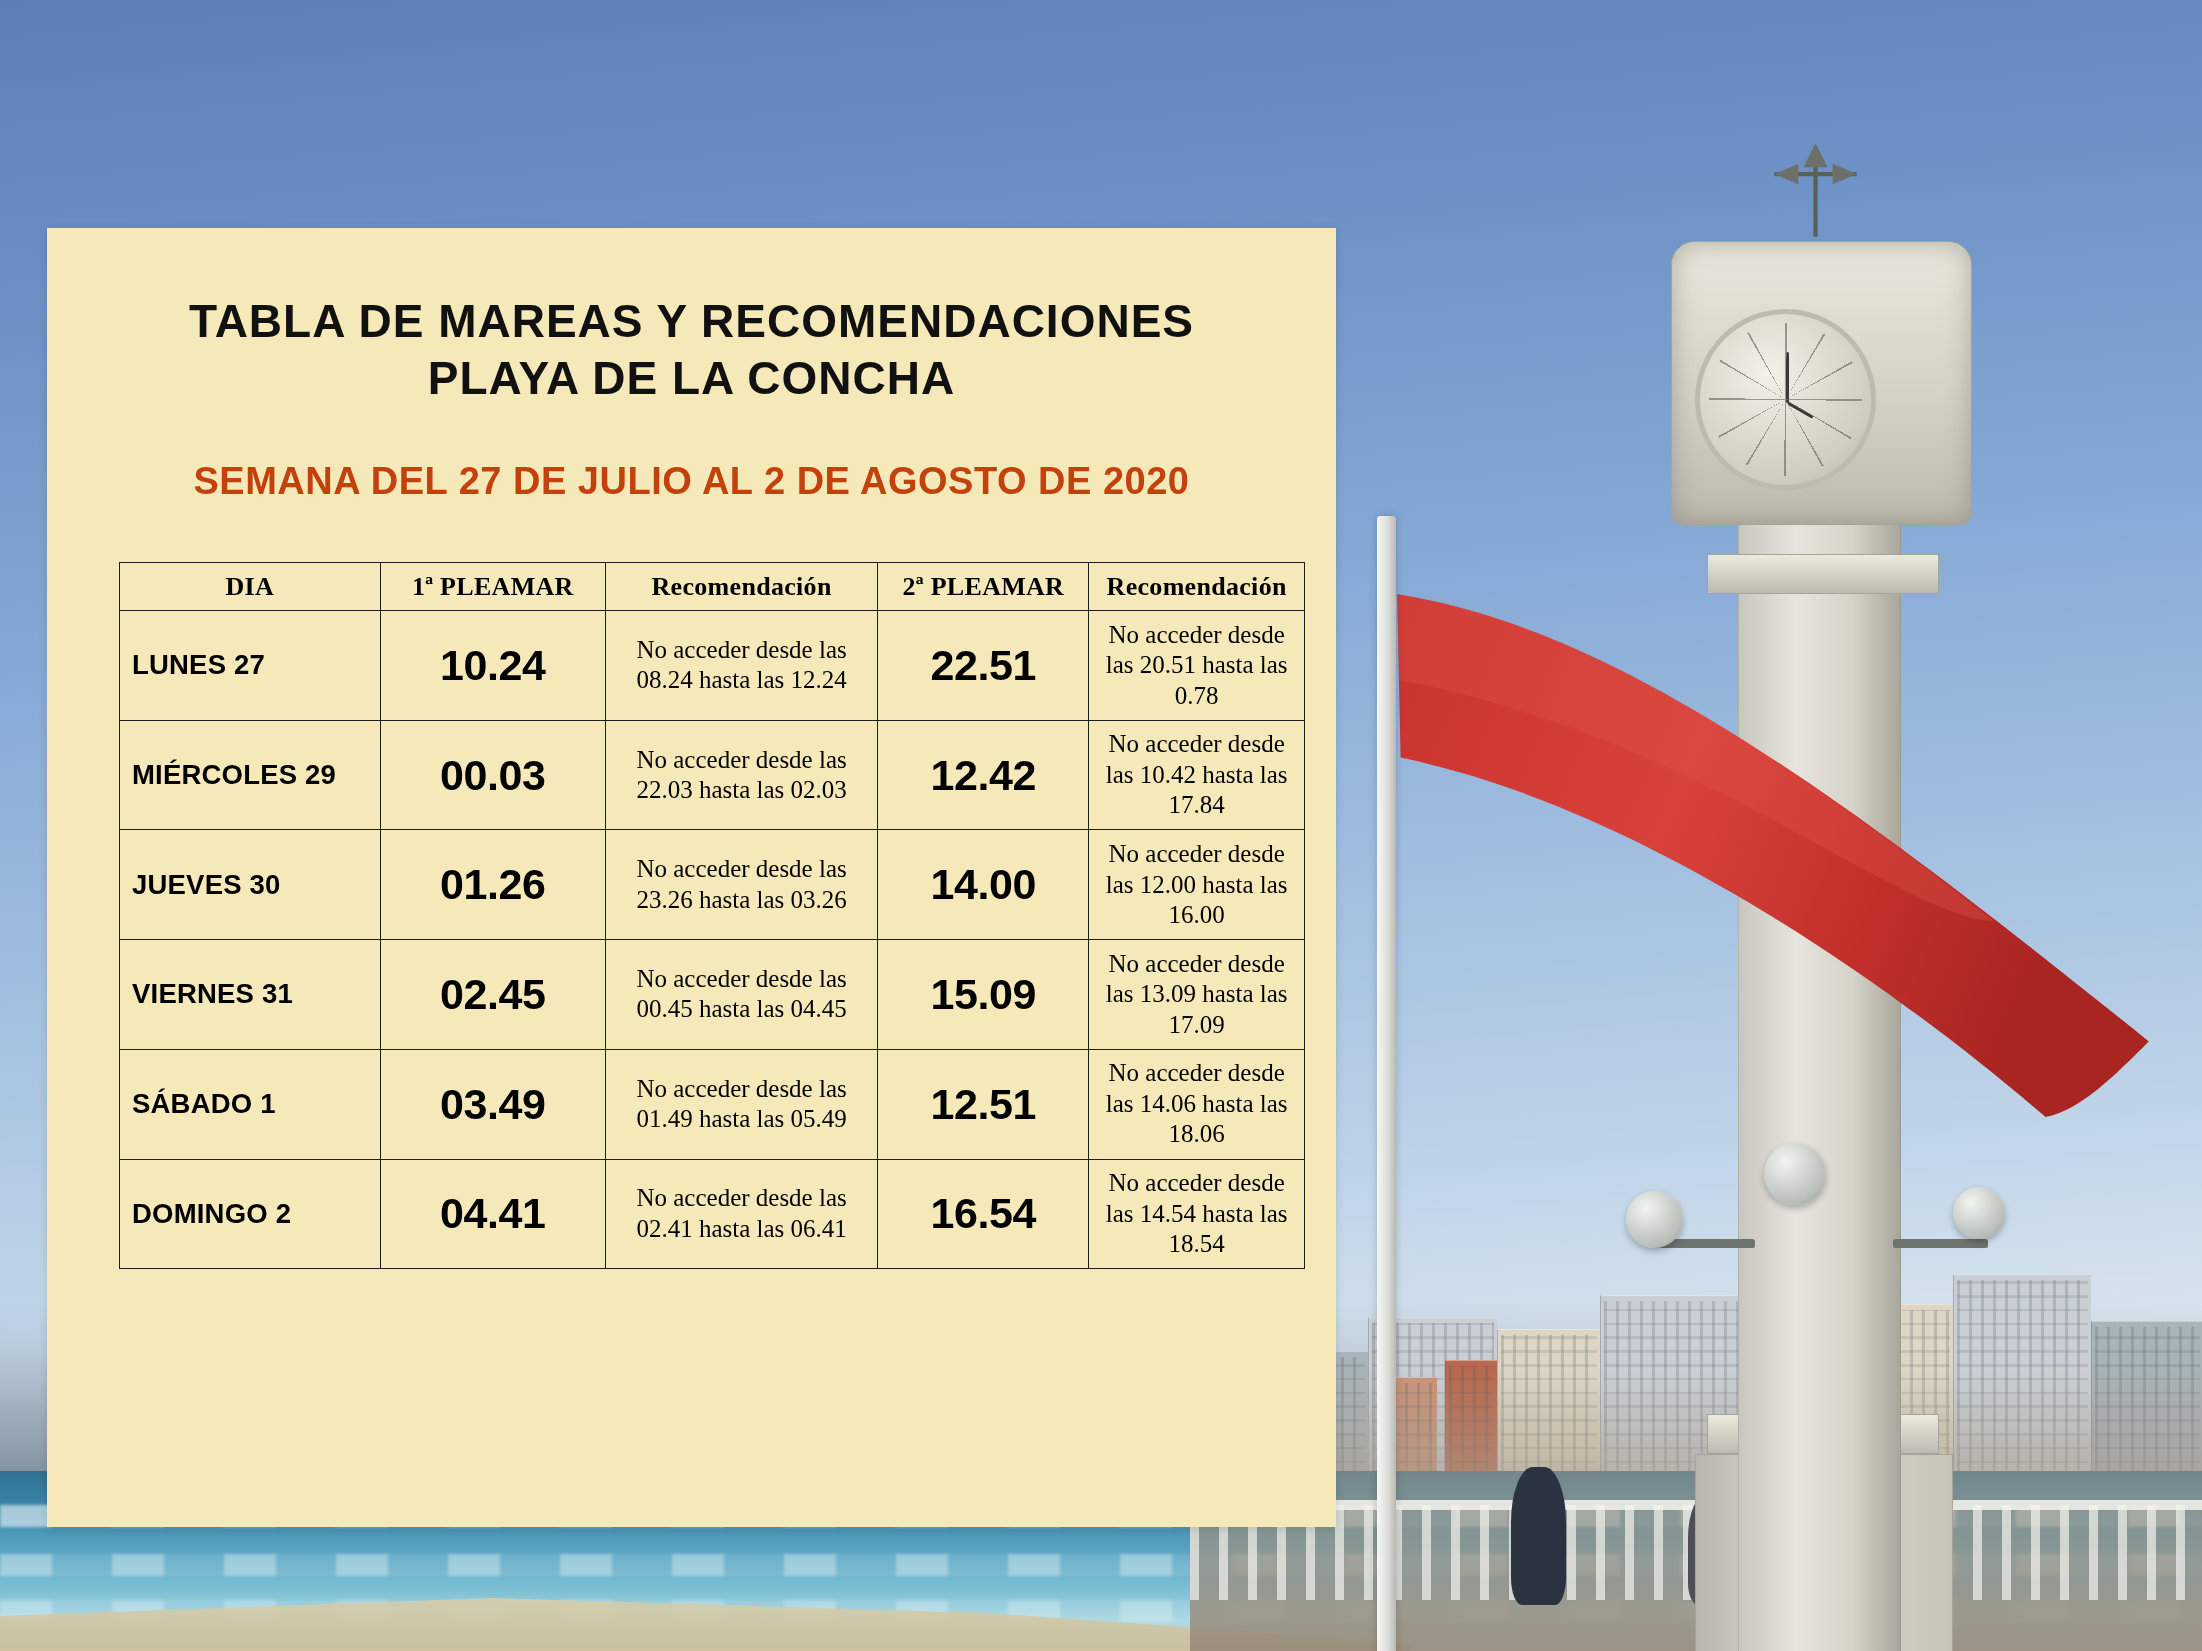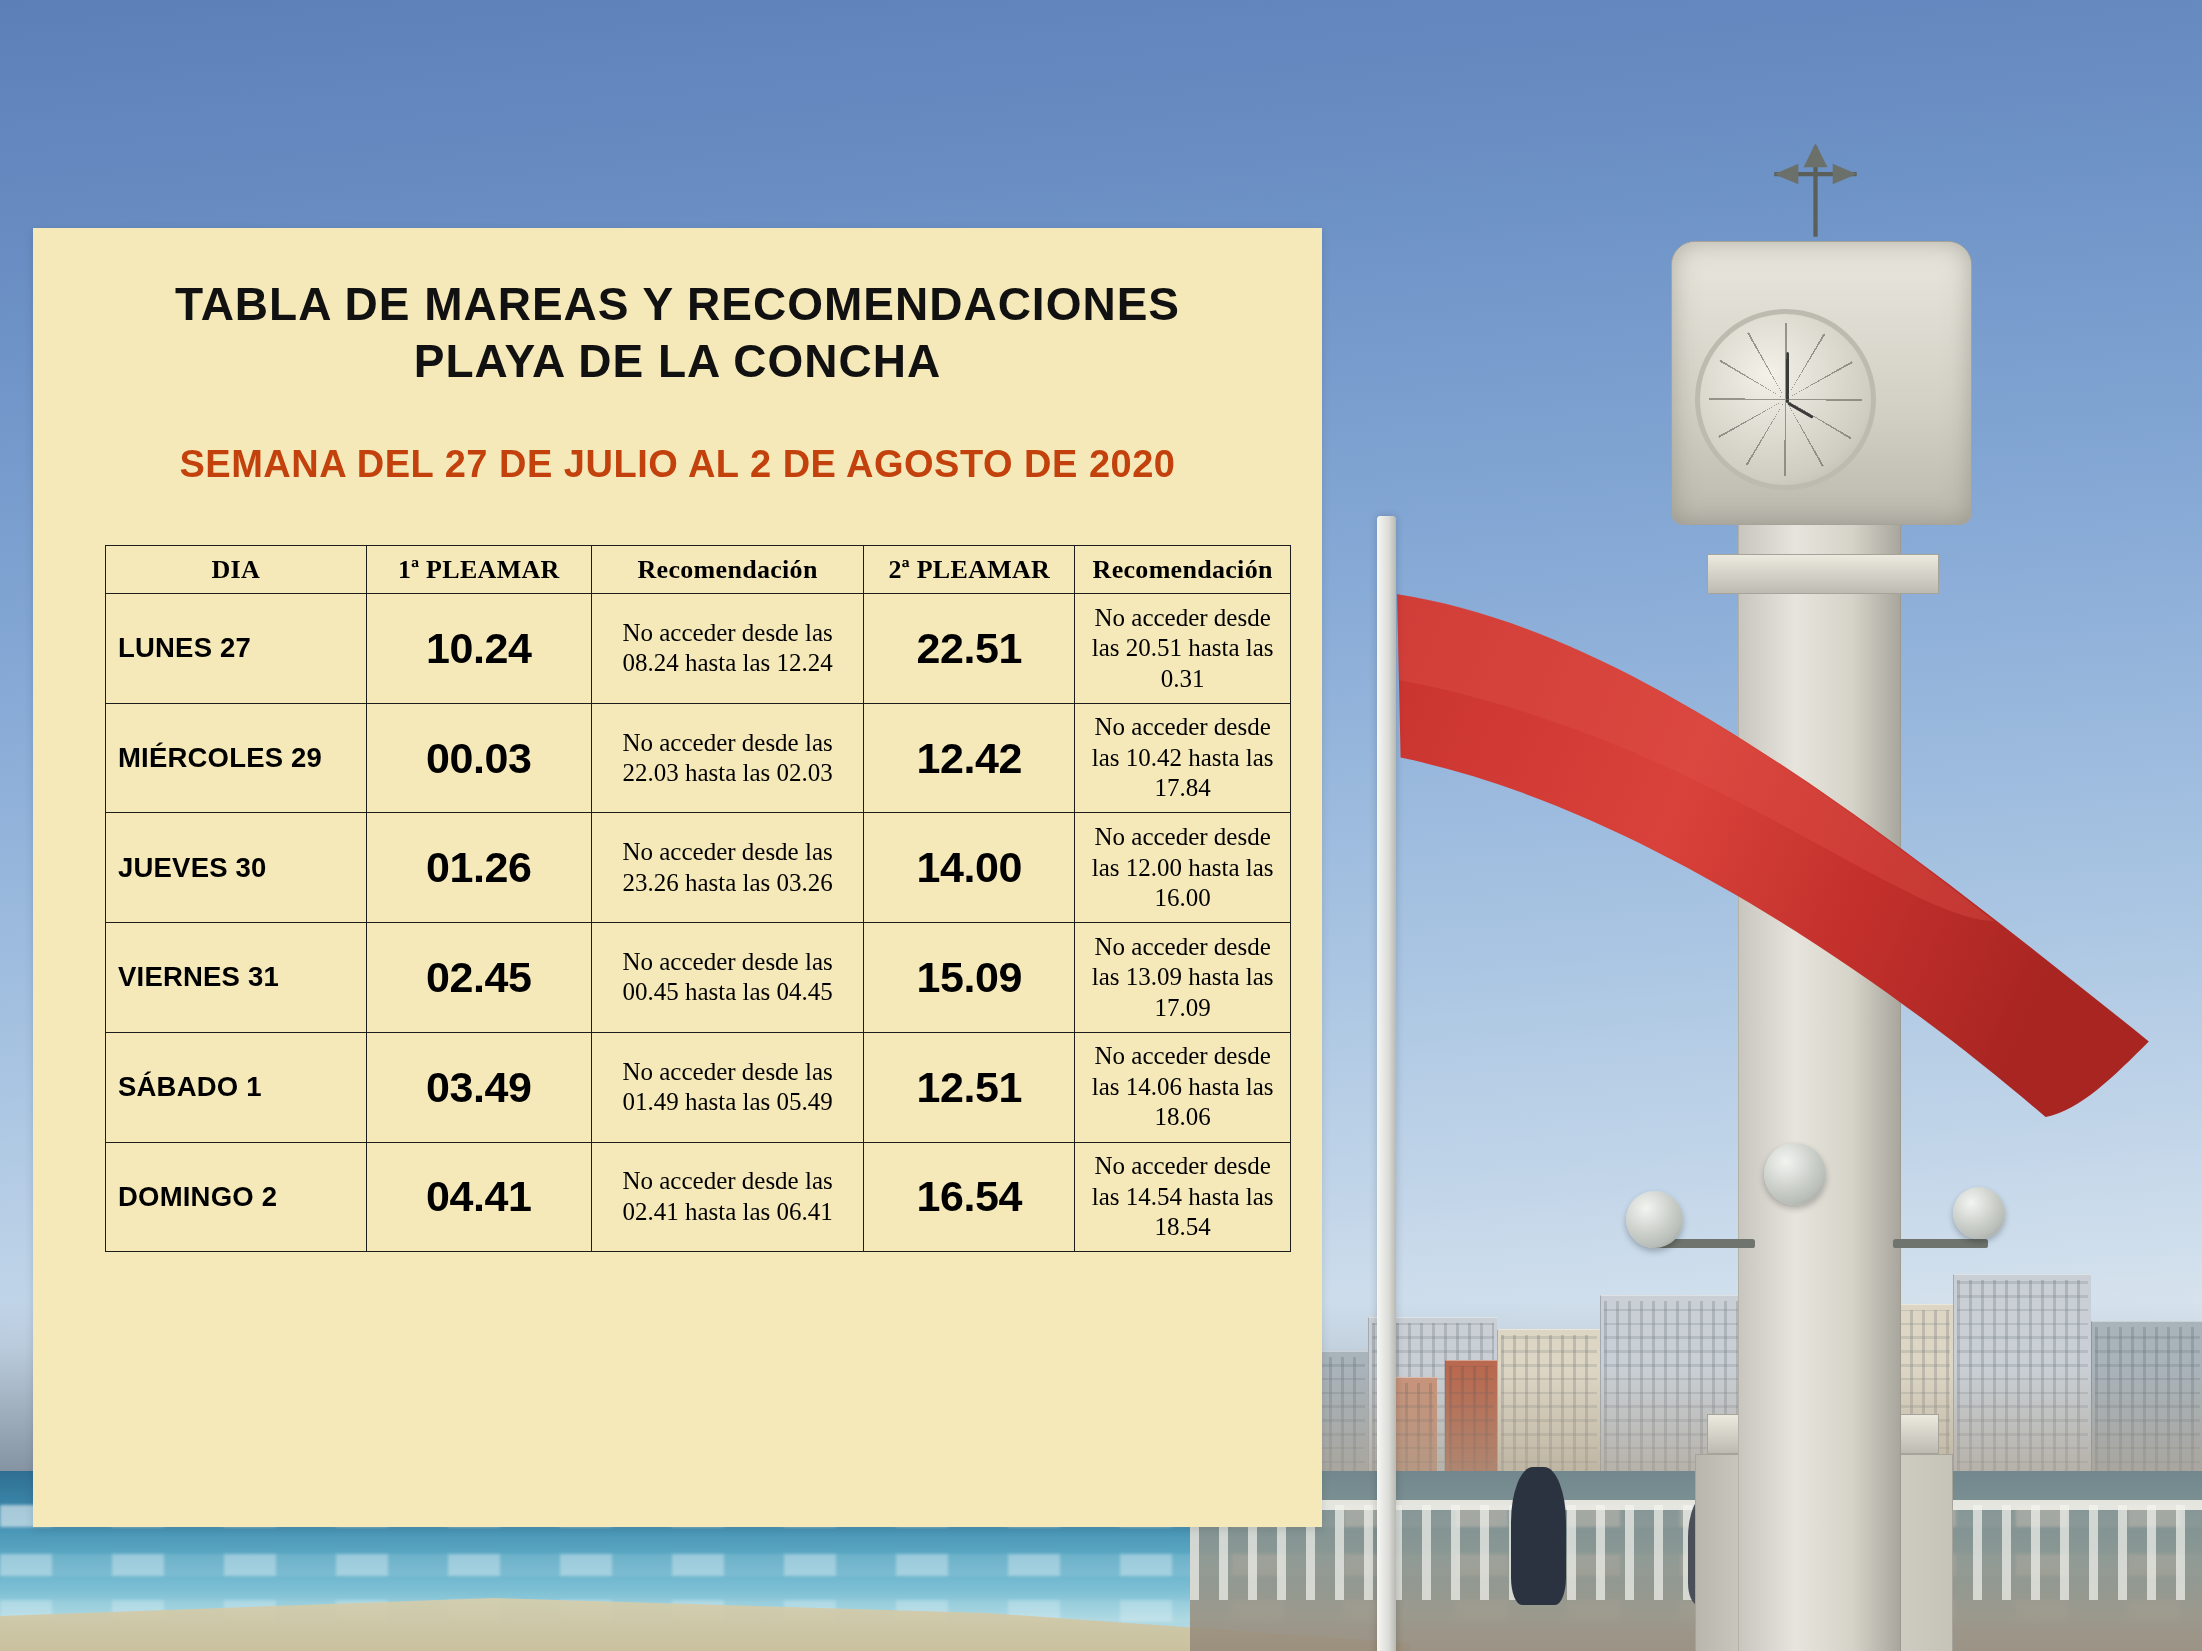--- a/index.html
+++ b/index.html
@@ -141,26 +141,26 @@
     border-radius: 3.4px;
     box-shadow: 0 0 8.6px rgba(0,0,0,.18);
   }
   .flag {
     position: absolute; left: 1392px; top: 594px; width: 774px; height: 525px;
   }
 
   
   #card {
     position: absolute;
-    left: 33px;
+    left: 47px;
     top: 228px;
     width: 1289px;
     height: 1299px;
     background: #f5e9b9;
-    padding: 24px 0 0 0;
+    padding: 41px 0 0 0;
     box-shadow: 0 1.7px 8.6px rgba(0,0,0,.12);
   }
   .title {
     text-align: center;
     font-weight: bold;
     font-size: 46px;
     letter-spacing: 1px;
     color: #111;
     line-height: 1.24;
     margin: 24px 60px 0 60px;
@@ -322,21 +322,21 @@
         <th>2ª PLEAMAR</th>
         <th>Recomendación</th>
       </tr>
     </thead>
     <tbody>
       <tr>
         <td class="day">LUNES 27</td>
         <td class="time">10.24</td>
         <td class="rec">No acceder desde las 08.24 hasta las 12.24</td>
         <td class="time">22.51</td>
-        <td class="rec">No acceder desde las 20.51 hasta las 0.31</td>
+        <td class="rec">No acceder desde las 20.51 hasta las 0.78</td>
       </tr>
       <tr>
         <td class="day">MIÉRCOLES 29</td>
         <td class="time">00.03</td>
         <td class="rec">No acceder desde las 22.03 hasta las 02.03</td>
         <td class="time">12.42</td>
         <td class="rec">No acceder desde las 10.42 hasta las 17.84</td>
       </tr>
       <tr>
         <td class="day">JUEVES 30</td>

